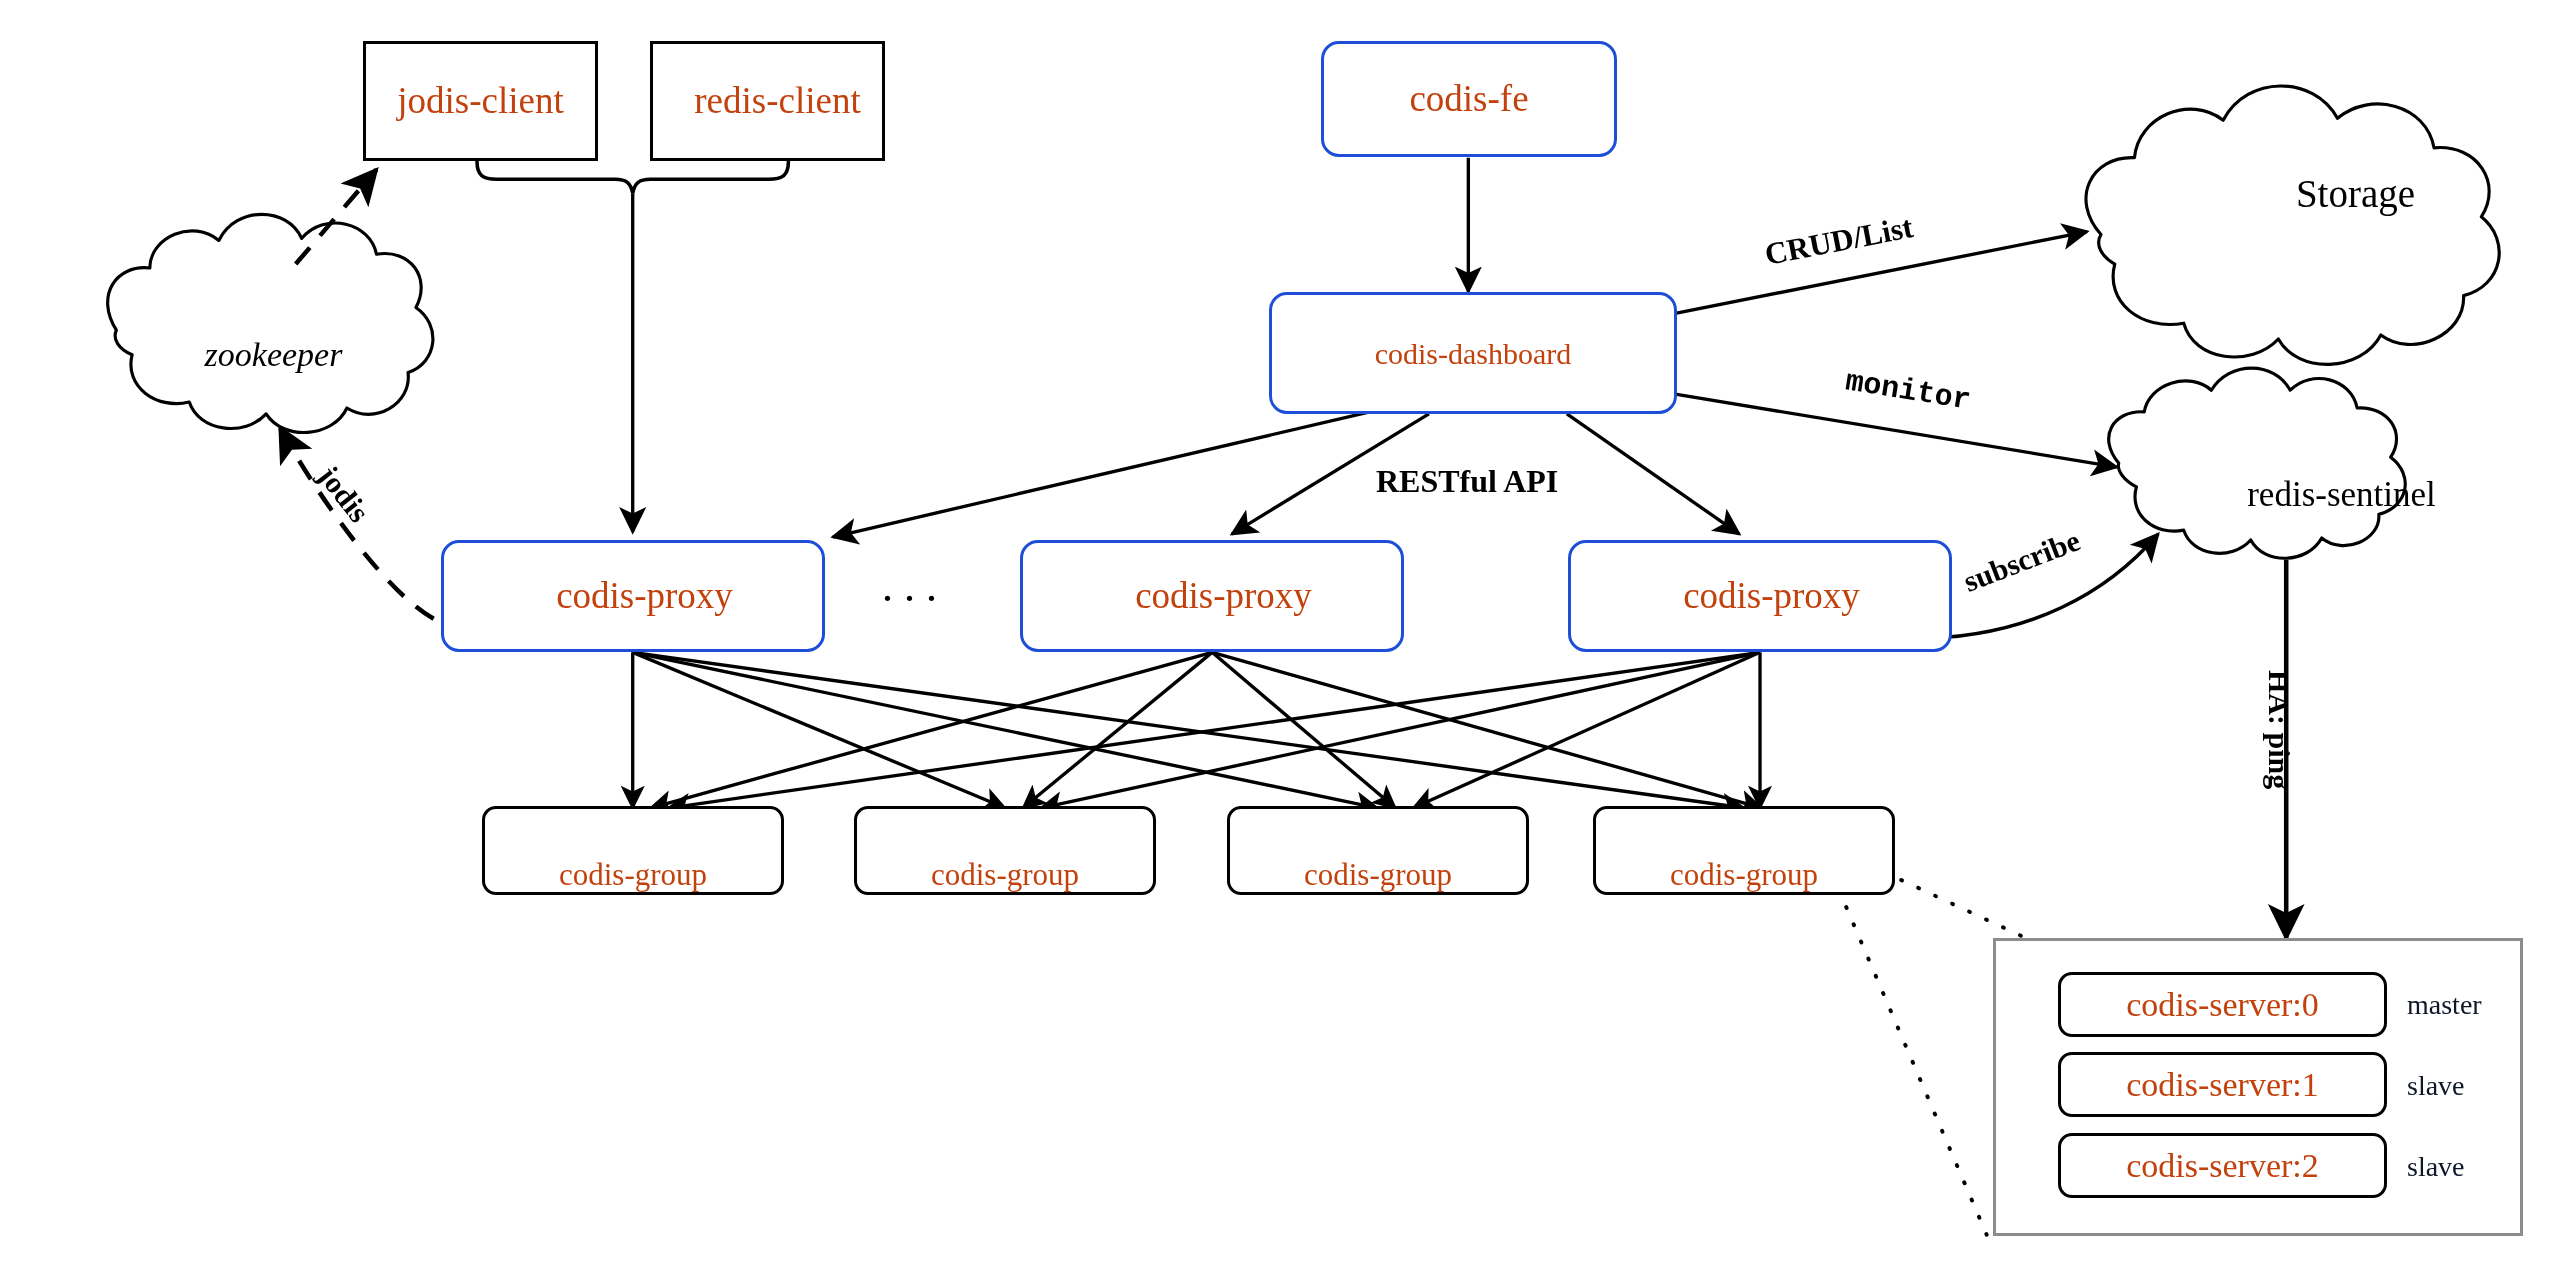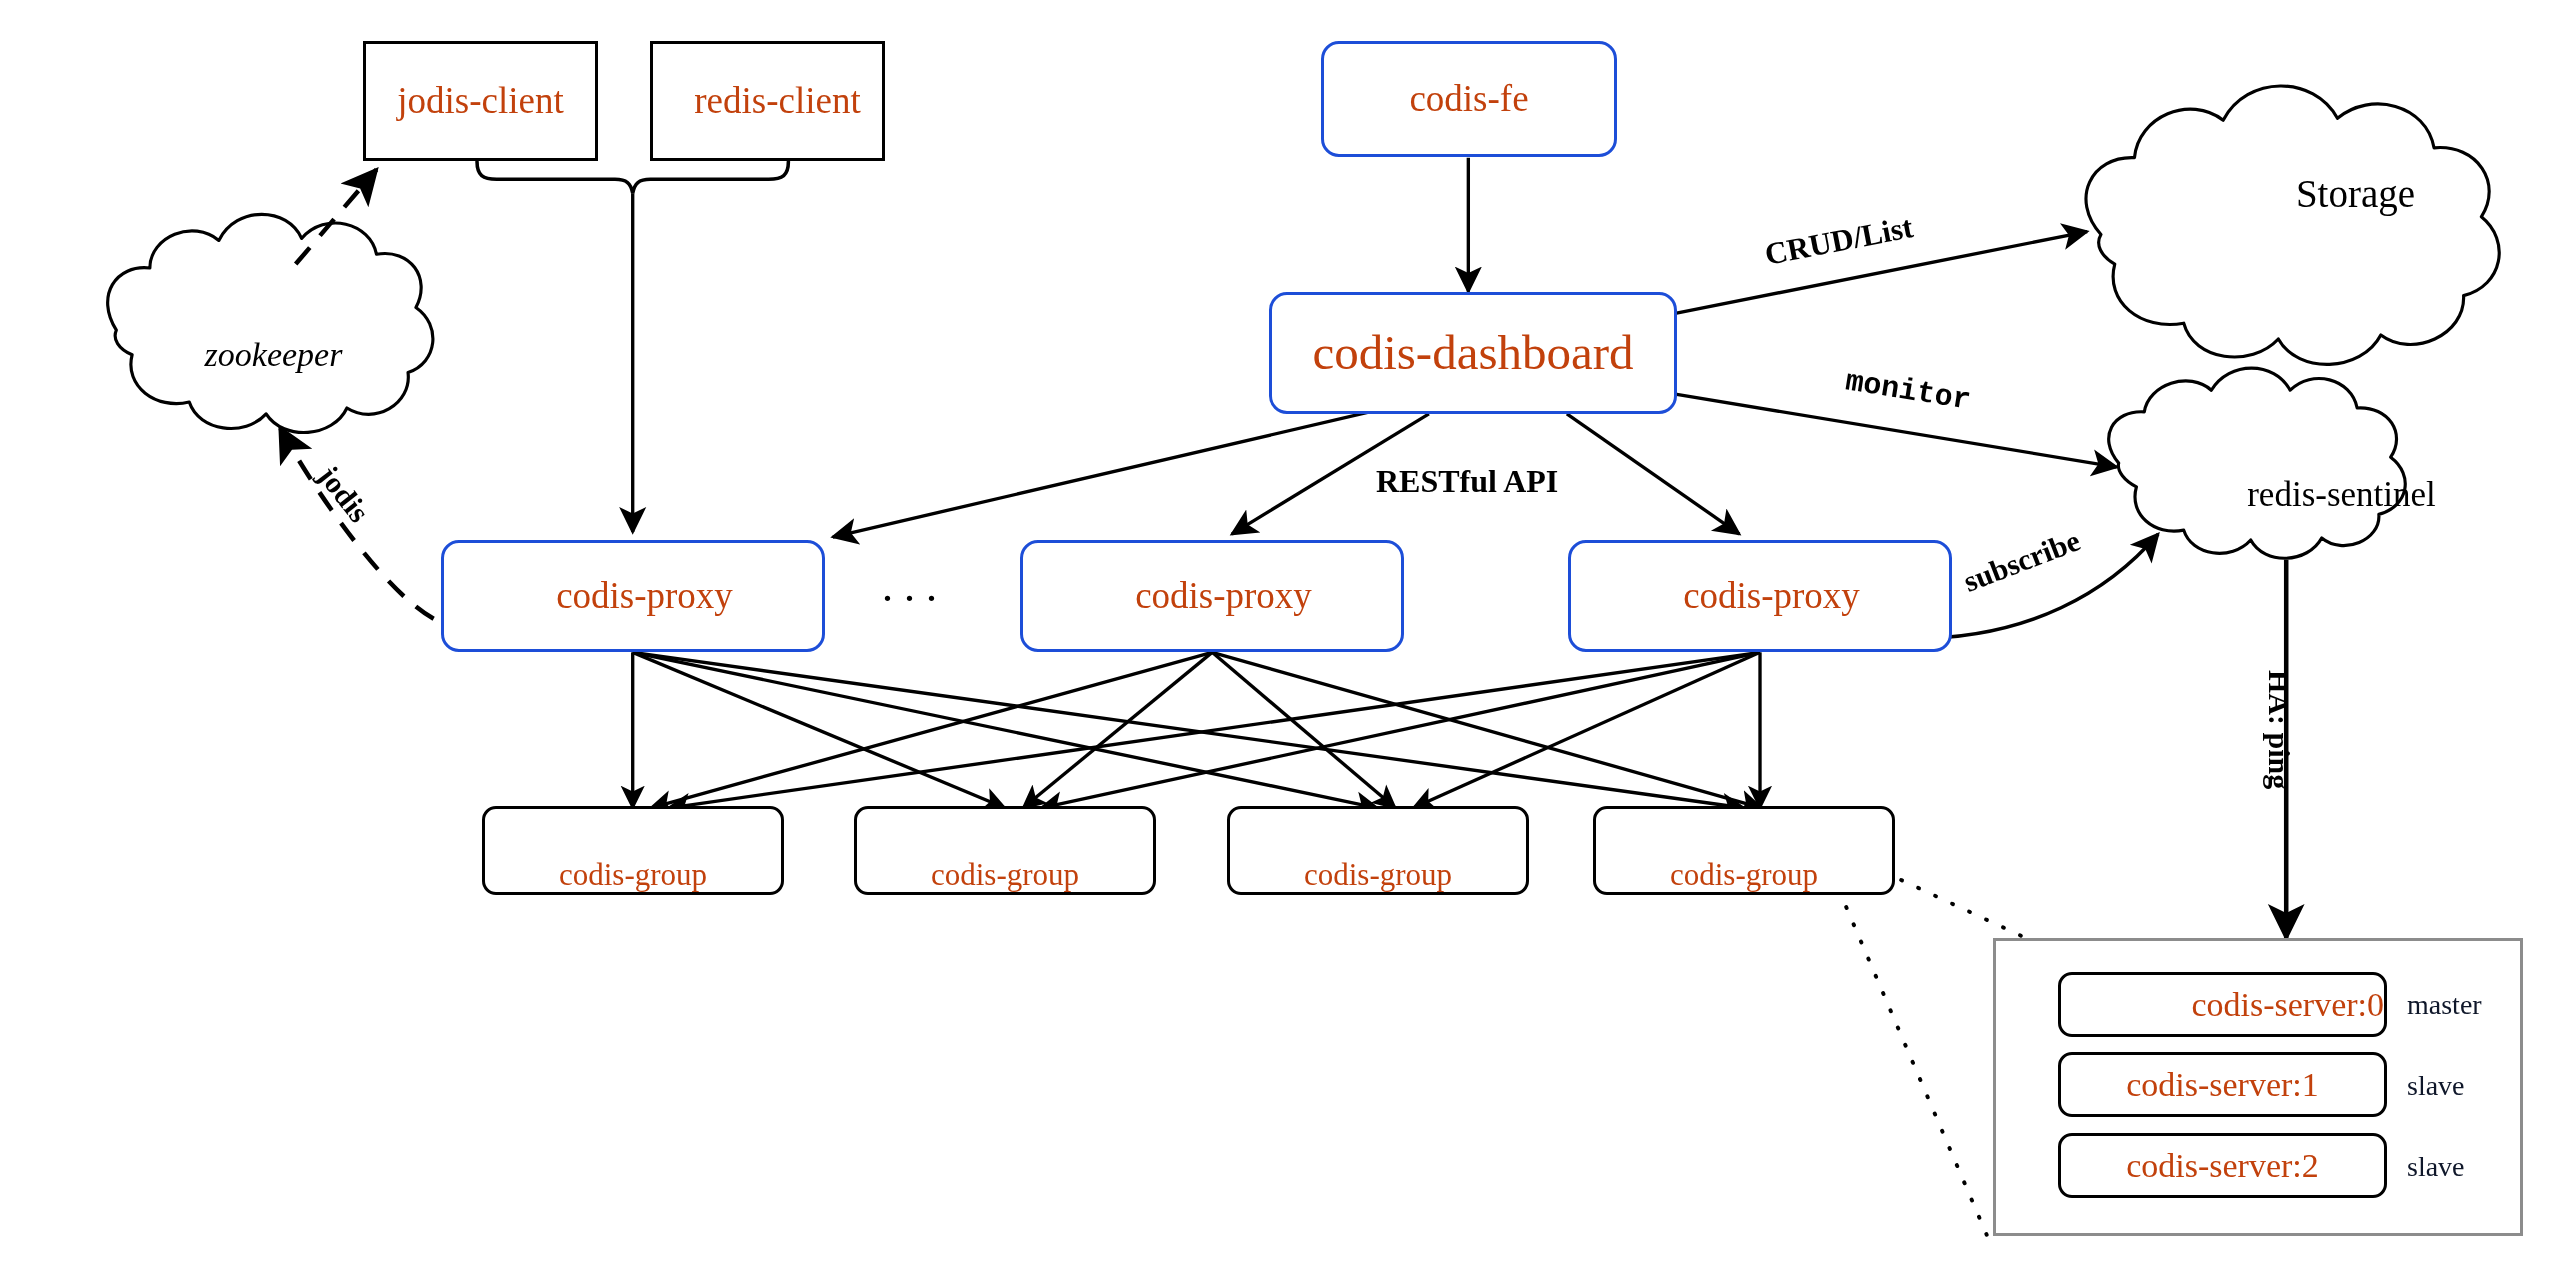--- a/index.html
+++ b/index.html
@@ -46,21 +46,21 @@
   .round-box {
     border: 3px solid #1d4ed8;
     border-radius: 18px;
   }
   .round-box-sm {
     border: 3px solid #000000;
     border-radius: 14px;
   }
   .client-box  { font-size: 37px; }
   .fe-box      { font-size: 37px; }
-  .dash-box    { font-size: 49px; }
+  .dash-box    { font-size: 30px; }
   .proxy-box   { font-size: 37px; padding-left: 23px; }
   .group-box   { font-size: 31px; align-items: flex-end; }
   .server-box  { font-size: 34px; }
 
   .cloud-label {
     position: absolute;
     display: flex;
     align-items: center;
     justify-content: center;
     font-family: "Liberation Serif", serif;
@@ -277,21 +277,21 @@
     <span>codis-group</span>
   </div>
 
   <div class="node round-box-sm group-box" style="left:1593px; top:806px; width:302px; height:89px;">
     <span>codis-group</span>
   </div>
 
   <div class="server-panel" style="left:1993px; top:938px; width:530px; height:298px;">
   </div>
 
-  <div class="node round-box-sm server-box" style="left:2058px; top:972px; width:329px; height:65px;justify-content:flex-end;">
+  <div class="node round-box-sm server-box" style="left:2058px; top:972px; width:329px; height:65px;">
     <span>codis-server:0</span>
   </div>
   <div class="role-label" style="left:2407px; top:989px;">master</div>
 
   <div class="node round-box-sm server-box" style="left:2058px; top:1052px; width:329px; height:65px;">
     <span>codis-server:1</span>
   </div>
   <div class="role-label" style="left:2407px; top:1070px;">slave</div>
 
   <div class="node round-box-sm server-box" style="left:2058px; top:1133px; width:329px; height:65px;">

